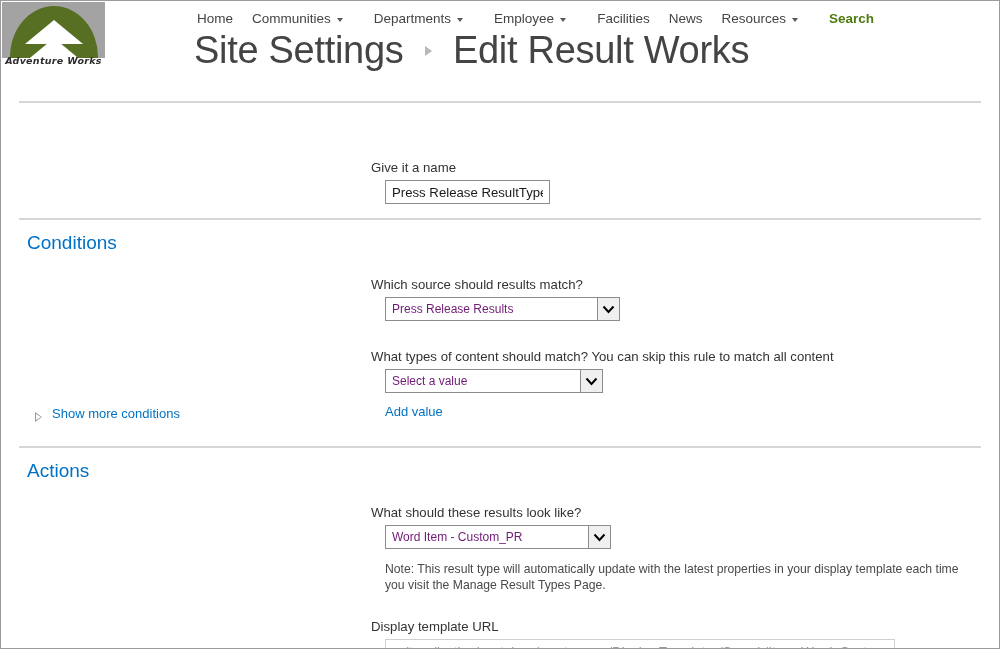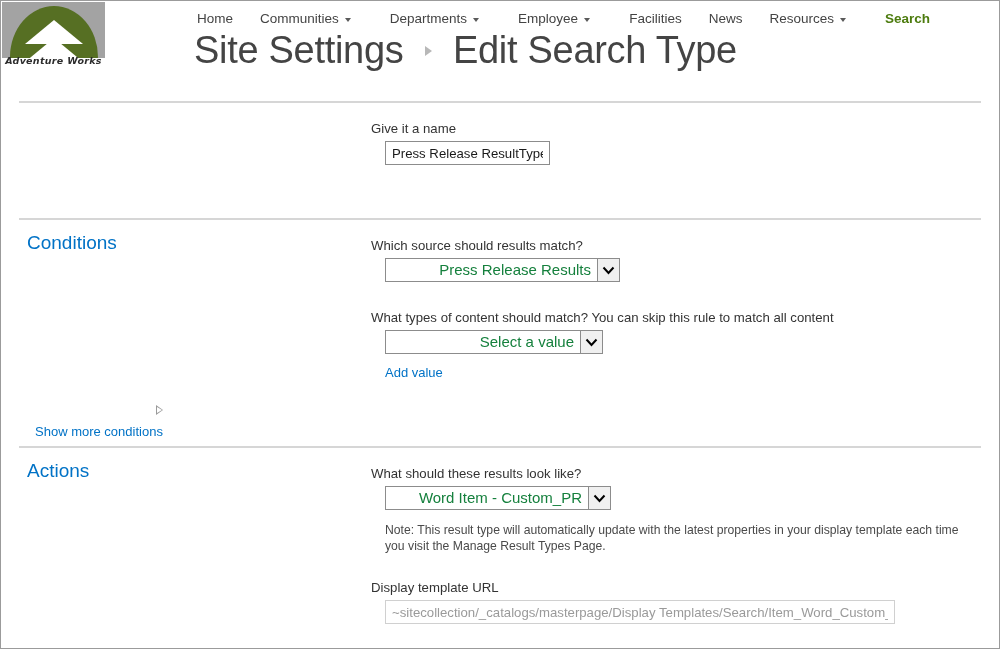--- a/index.html
+++ b/index.html
@@ -84,21 +84,21 @@
     letter-spacing: 0.3px;
     color: #2d2d2d;
   }
 
   .topnav {
     position: absolute;
     left: 196px;
     top: 8px;
     display: flex;
     align-items: flex-start;
-    gap: 16px;
+    gap: 8px;
     font-size: 13.5px;
     color: #444444;
   }
   .navitem {
     display: inline-flex;
     align-items: center;
     padding: 2px 12px 2px 0;
     margin-right: 11px;
     white-space: nowrap;
     color: #444444;
@@ -154,20 +154,21 @@
     font-size: 19px;
     color: #0072c6;
     font-weight: normal;
     white-space: nowrap;
   }
   .sec-body {
     padding-left: 352px;
     padding-top: 18px;
     padding-bottom: 10px;
     min-height: 40px;
+    margin-top: 39px;
   }
 
   .fieldlabel {
     font-size: 13.2px;
     color: #333333;
     margin-bottom: 5px;
     white-space: nowrap;
   }
   .field-indent { margin-left: 14px; }
 
@@ -193,27 +194,26 @@
     position: relative;
     display: inline-block;
     height: 24px;
     border: 1px solid #8c8c8c;
     background: #ffffff;
     box-sizing: border-box;
     vertical-align: middle;
   }
   .sel .val {
     display: block;
-    font-size: 15px;
-    color: #15803d;
+    font-size: 12px;
+    color: #701a75;
     line-height: 22px;
     padding: 0 28px 0 6px;
     white-space: nowrap;
     overflow: hidden;
-    text-align: right;
   }
   .sel .btn {
     position: absolute;
     right: 0;
     top: 0;
     width: 21px;
     height: 22px;
     background: #f0f0f0;
     border-left: 1px solid #8c8c8c;
     display: flex;
@@ -236,21 +236,20 @@
     max-width: 608px;
     margin-left: 14px;
   }
 
   .showmore {
     position: absolute;
     left: 16px;
     display: flex;
     align-items: flex-end;
     gap: 10px;
-    flex-direction: column;
   }
   .tri {
     width: 0;
     height: 0;
     border-top: 4.5px solid transparent;
     border-bottom: 4.5px solid transparent;
     border-left: 7px solid transparent;
     position: relative;
   }
   .tri::before {
@@ -321,21 +320,21 @@
         <i class="caret"></i>
       </span>
       <span class="navitem plain active">
         <span>Search</span>
       </span>
     </div>
 
     <div class="pagetitle">
       <span>Site Settings</span>
       <i class="bc-sep"></i>
-      <span>Edit Search Type</span>
+      <span>Edit Result Works</span>
     </div>
   </div>
 
   <div class="section" style="height:115px;">
     <div class="sec-body">
       <div class="fieldlabel">Give it a name</div>
       <div class="field-indent">
         <input class="txt" style="width: 165px;" type="text" value="Press Release ResultType">
       </div>
     </div>

